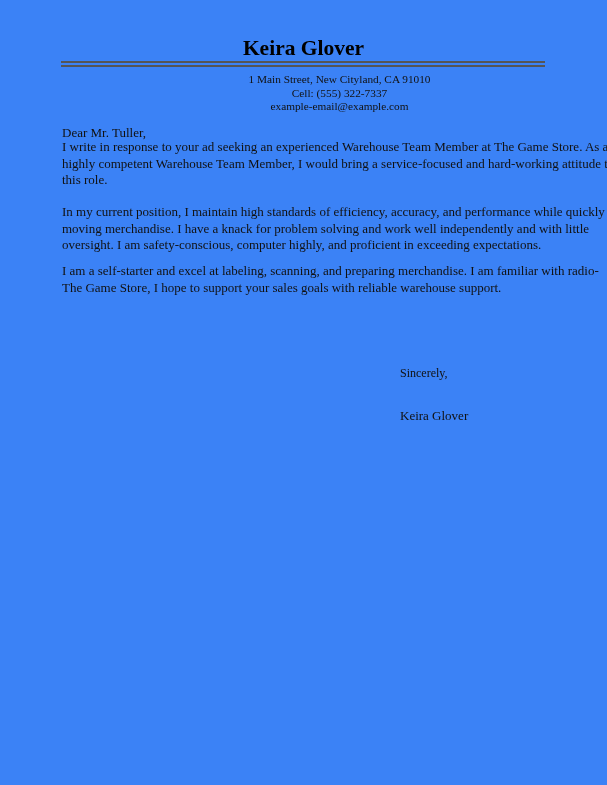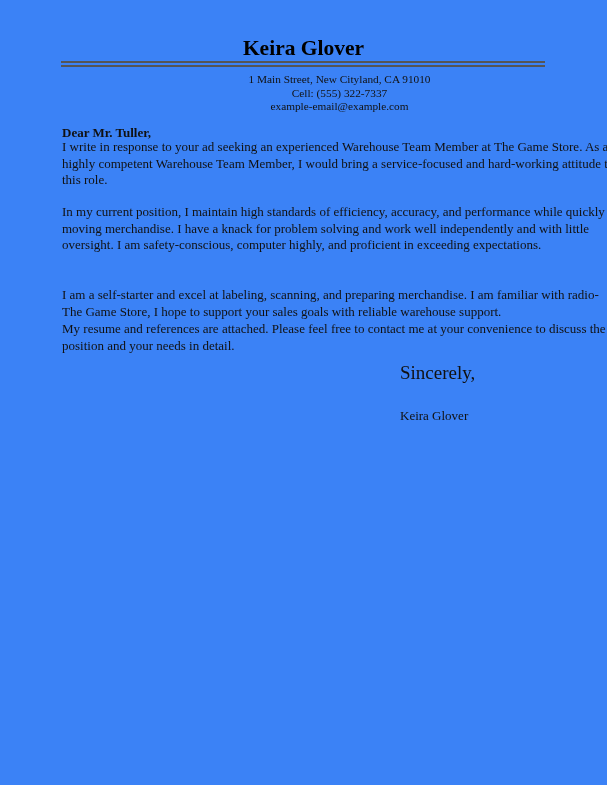--- a/index.html
+++ b/index.html
@@ -6,28 +6,28 @@
   body { width:607px; height:785px; position:relative; overflow:hidden;
          font-family:"Liberation Serif", serif; color:#111; }
   .page { position:absolute; left:0; top:0; width:607px; height:785px; background:#3b82f6; }
   .name { position:absolute; left:0; width:607px; top:35px; text-align:center;
           font-weight:bold; font-size:21.5px; line-height:26px; color:#000; }
   .rule1 { position:absolute; left:61px; width:484px; top:61px; height:2px; background:#555; }
   .rule2 { position:absolute; left:61px; width:484px; top:65px; height:2px; background:#555; }
   .contact { position:absolute; left:0; width:607px; top:73px; text-align:center;
              font-size:11.3px; line-height:13.6px;padding-left:36px; }
   .contact div { white-space:nowrap; }
-  .salutation { top:125px;font-weight:bold; }
+  .salutation { top:125px; }
   .p1 { top:139px; }
   .p2 { top:204px; }
-  .p3 { top:263px;margin-top:24px; }
+  .p3 { top:263px; }
   .p4 { top:321px; }
   .p { position:absolute; left:62px; width:490px; font-size:13px; line-height:16.5px; }
   .p span.ln { display:block; white-space:nowrap; }
-  .closing { position:absolute; left:400px; top:365px; font-size:19px; line-height:16.5px; }
+  .closing { position:absolute; left:400px; top:365px; font-size:12px; line-height:16.5px; }
   .signature { position:absolute; left:400px; top:408px; font-size:13px; line-height:16.5px; }
 </style>
 </head>
 <body>
 
 <div class="page">
   <div class="name">Keira Glover</div>
   <div class="rule1"></div>
   <div class="rule2"></div>
 
@@ -49,20 +49,16 @@
     <span class="ln">In my current position, I maintain high standards of efficiency, accuracy, and performance while quickly</span>
     <span class="ln">moving merchandise. I have a knack for problem solving and work well independently and with little</span>
     <span class="ln">oversight. I am safety-conscious, computer highly, and proficient in exceeding expectations.</span>
   </div>
 
   <div class="p p3">
     <span class="ln">I am a self-starter and excel at labeling, scanning, and preparing merchandise. I am familiar with radio-</span>
     <span class="ln">The Game Store, I hope to support your sales goals with reliable warehouse support.</span>
   </div>
 
-  <div class="p p4">
-    <span class="ln">My resume and references are attached. Please feel free to contact me at your convenience to discuss the</span>
-    <span class="ln">position and your needs in detail.</span>
-  </div>
 
   <div class="closing">Sincerely,</div>
   <div class="signature">Keira Glover</div>
 </div>
 
 </body></html>

